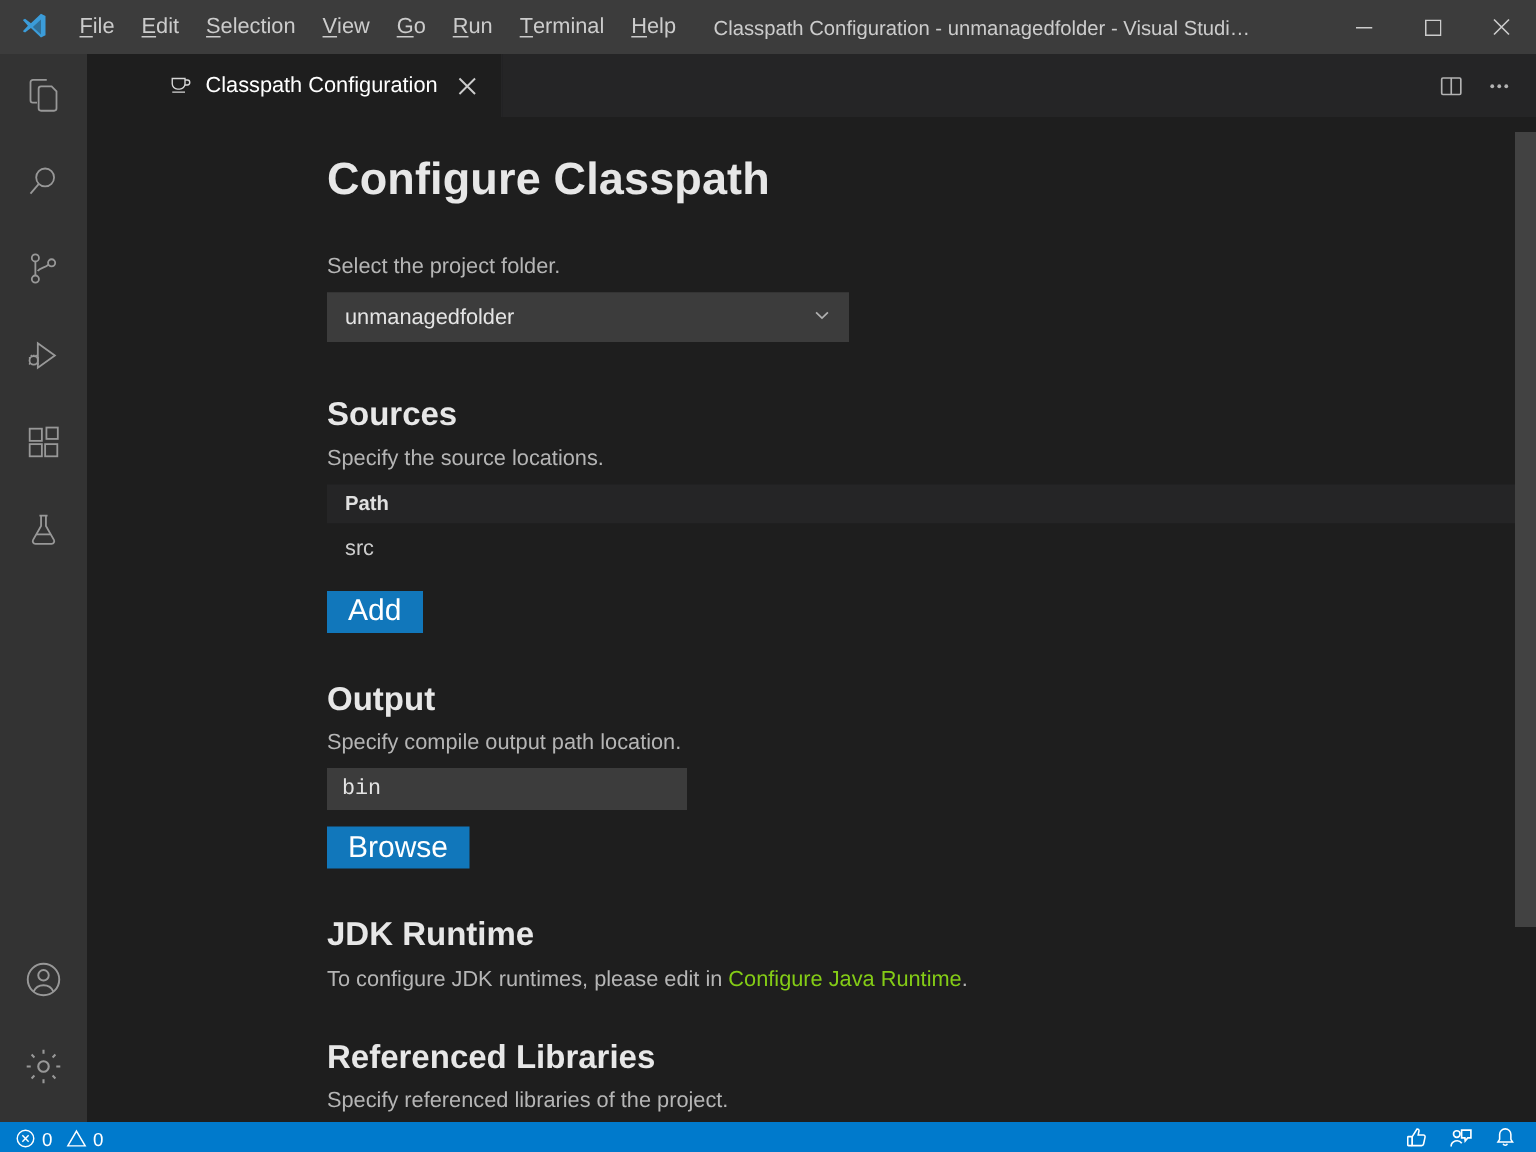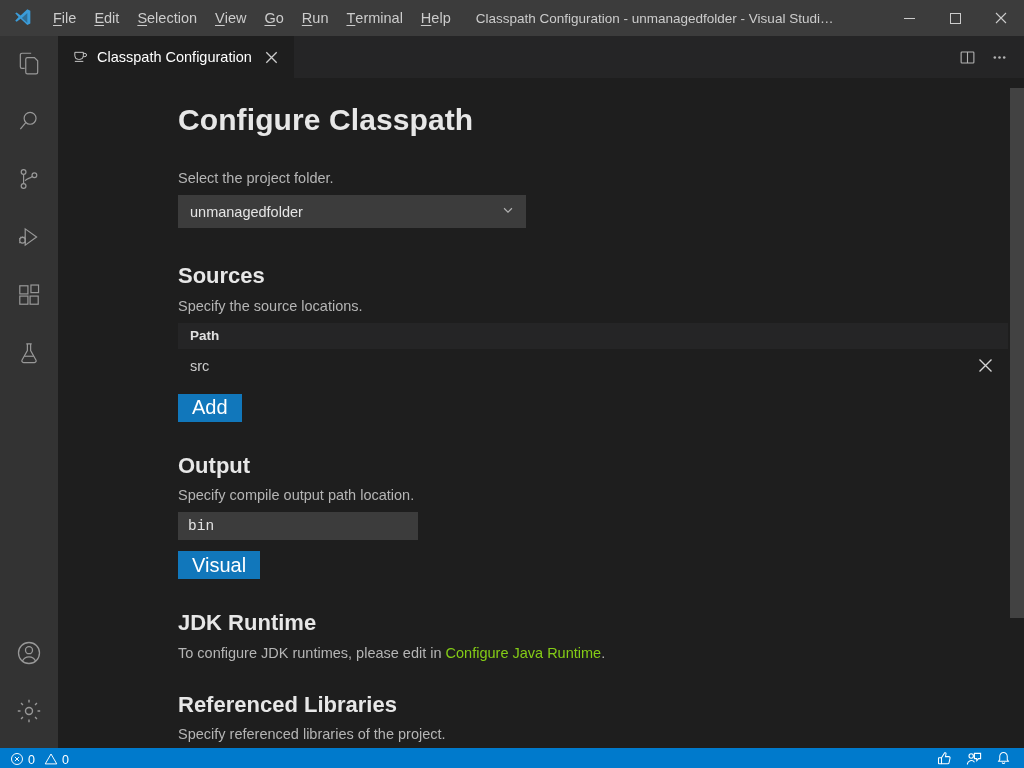--- a/index.html
+++ b/index.html
@@ -23,21 +23,21 @@
   }
   .menu-item u{ text-decoration:underline; text-underline-offset:2px; }
   .win-title{
     font-size:13.5px; color:#cccccc; margin-left:16px;
     white-space:nowrap; overflow:hidden; max-width:400px;
   }
   .win-ctrls{ position:absolute; right:0; top:0; height:36px; display:flex; }
   .win-btn{ width:46px; height:36px; display:flex; align-items:center; justify-content:center; }
 
   
-  .frame{ display:flex; height:712px; }
+  .frame{ display:flex; height:712px;gap:40px; }
 
   
   .activitybar{
     width:58px; background:#333333; display:flex; flex-direction:column;
     align-items:center; flex-shrink:0;
   }
   .act-icon{
     width:58px; height:58px; display:flex; align-items:center; justify-content:center;
     opacity:.62; cursor:pointer; position:relative;
   }
@@ -373,21 +373,21 @@
             </div>
           </div>
 
           <button class="btn btn-add">Add</button>
         </div>
 
         <div class="block">
           <h2 class="section">Output</h2>
           <div class="desc">Specify compile output path location.</div>
           <input class="text-input" type="text" value="bin" style="">
-          <div><button class="btn btn-browse">Visual</button></div>
+          <div><button class="btn btn-browse">Browse</button></div>
         </div>
 
         <div class="block">
           <h2 class="section">JDK Runtime</h2>
           <div class="desc">
             <span>To configure JDK runtimes, please edit in </span><a class="link">Configure Java Runtime</a><span>.</span>
           </div>
         </div>
 
         <div class="block">

